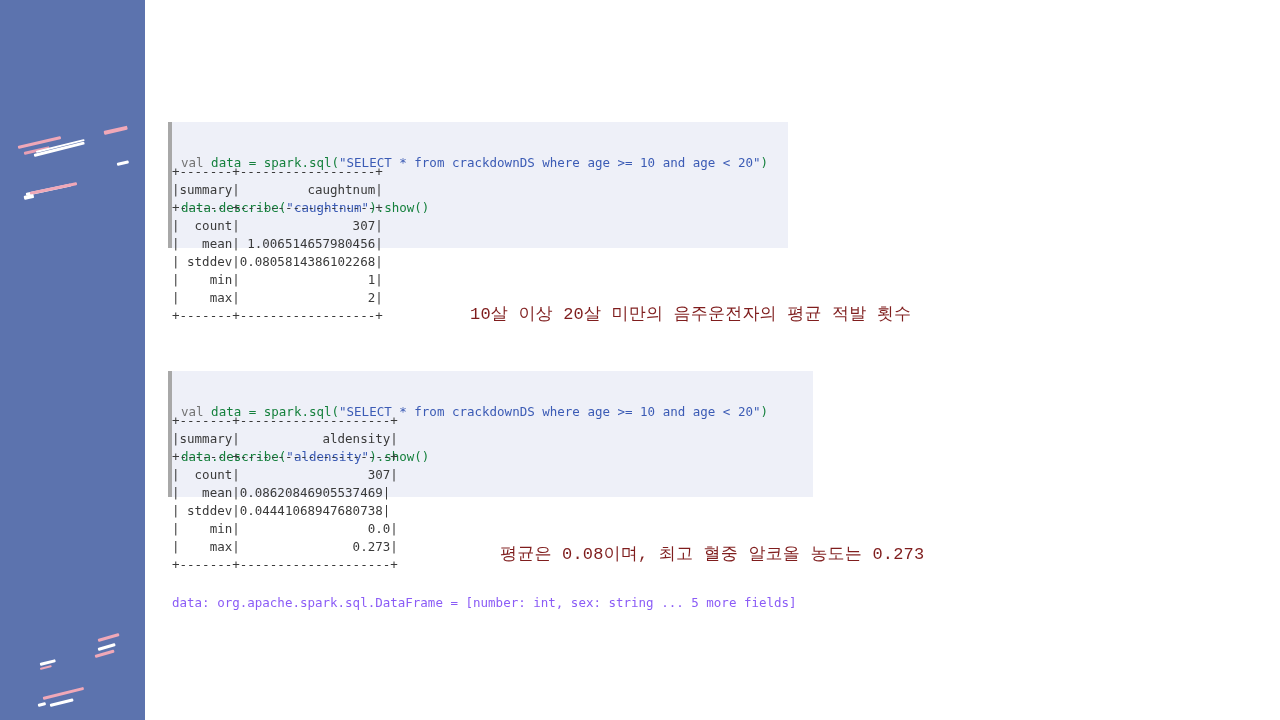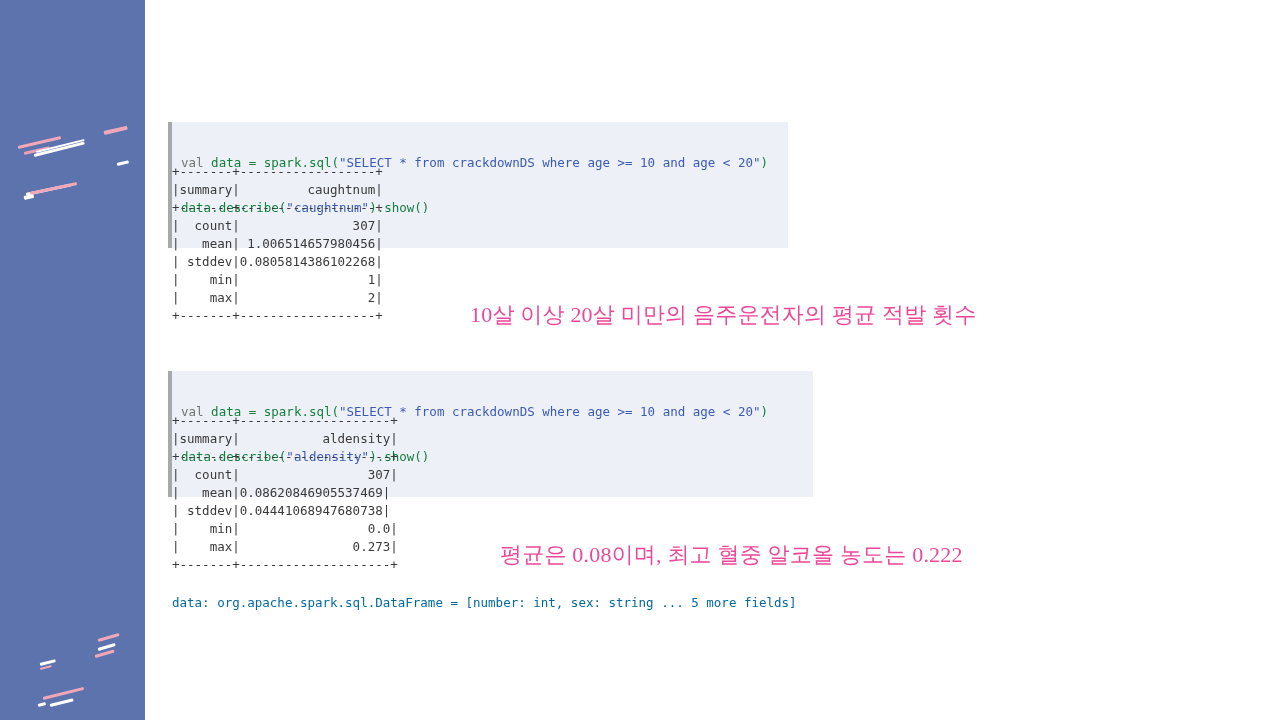--- a/index.html
+++ b/index.html
@@ -79,30 +79,30 @@
     white-space: pre;
     letter-spacing: 0;
   }
 
   
   .result-line {
     position: absolute;
     font-family: "DejaVu Sans Mono", "Liberation Mono", monospace;
     font-size: 12.5px;
     line-height: 16px;
-    color: #0369a1;
+    color: #8b5cf6;
     white-space: pre;
   }
 
   
   .annotation {
     position: absolute;
-    color: #ec4899;
-    font-family: Liberation Serif, serif;
-    font-size: 22px;
+    color: #7f1d1d;
+    font-family: Liberation Mono, monospace;
+    font-size: 17px;
     line-height: 44px;
     white-space: pre;
     letter-spacing: 0.2px;
   }
   .annotation .ln { display: block; }
 </style>
 </head>
 <body>
 
 <div class="slide">
@@ -160,20 +160,20 @@
 |summary|           aldensity|
 +-------+--------------------+
 |  count|                 307|
 |   mean|0.08620846905537469|
 | stddev|0.04441068947680738|
 |    min|                 0.0|
 |    max|               0.273|
 +-------+--------------------+</div>
 
     <div class="annotation" style="left:355px; top:445px;">
-      <span class="ln">평균은 0.08이며, 최고 혈중 알코올 농도는 0.222</span>
+      <span class="ln">평균은 0.08이며, 최고 혈중 알코올 농도는 0.273</span>
       
     </div>
 
     <div class="result-line" style="left:27px; top:595px;">data: org.apache.spark.sql.DataFrame = [number: int, sex: string ... 5 more fields]</div>
 
   </div>
 </div>
 
 </body></html>

